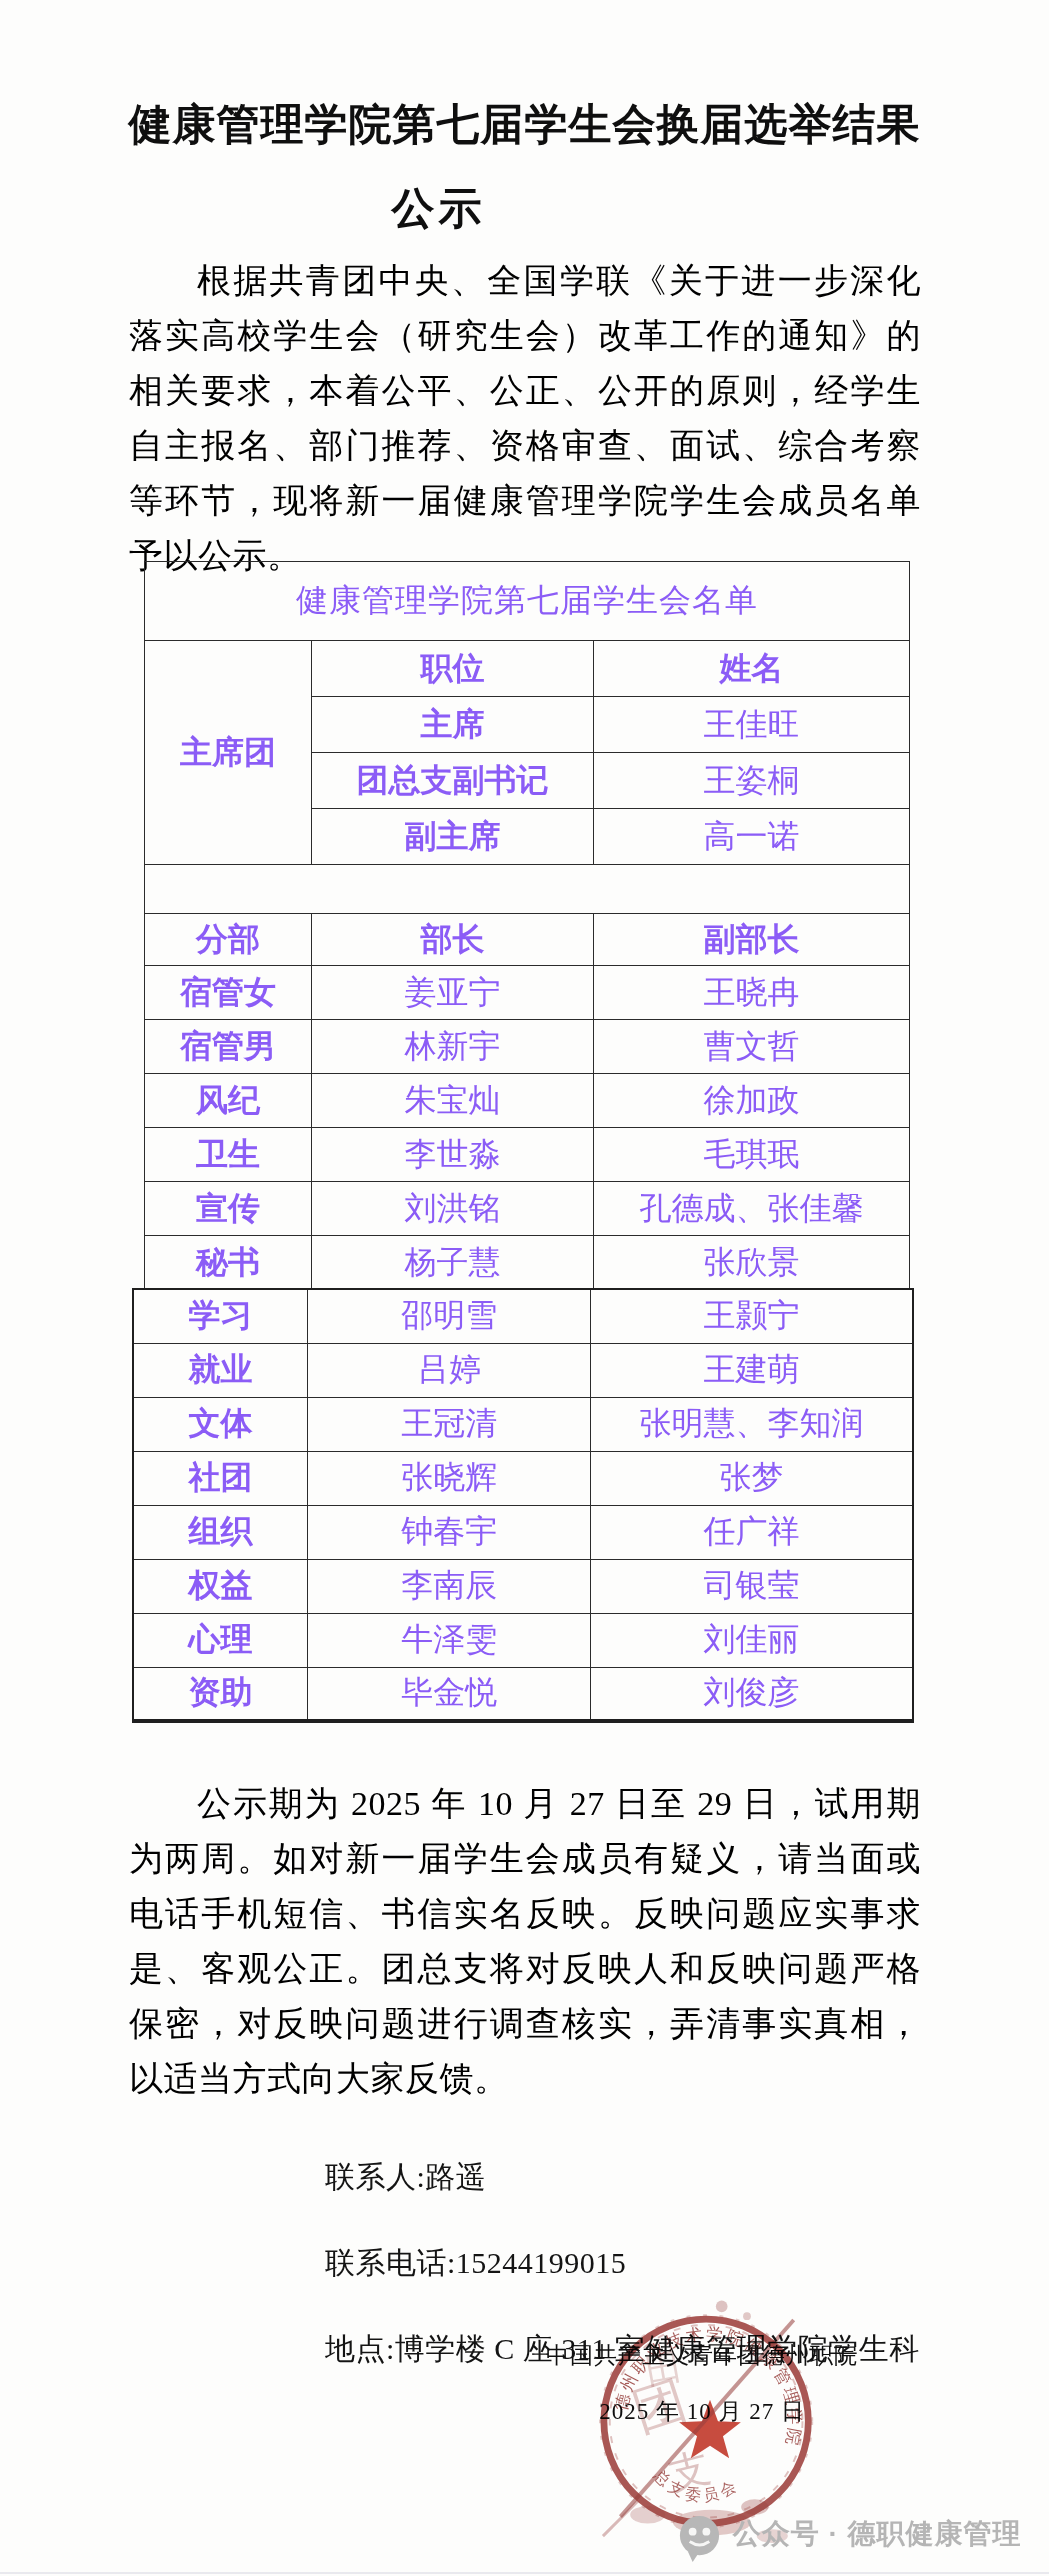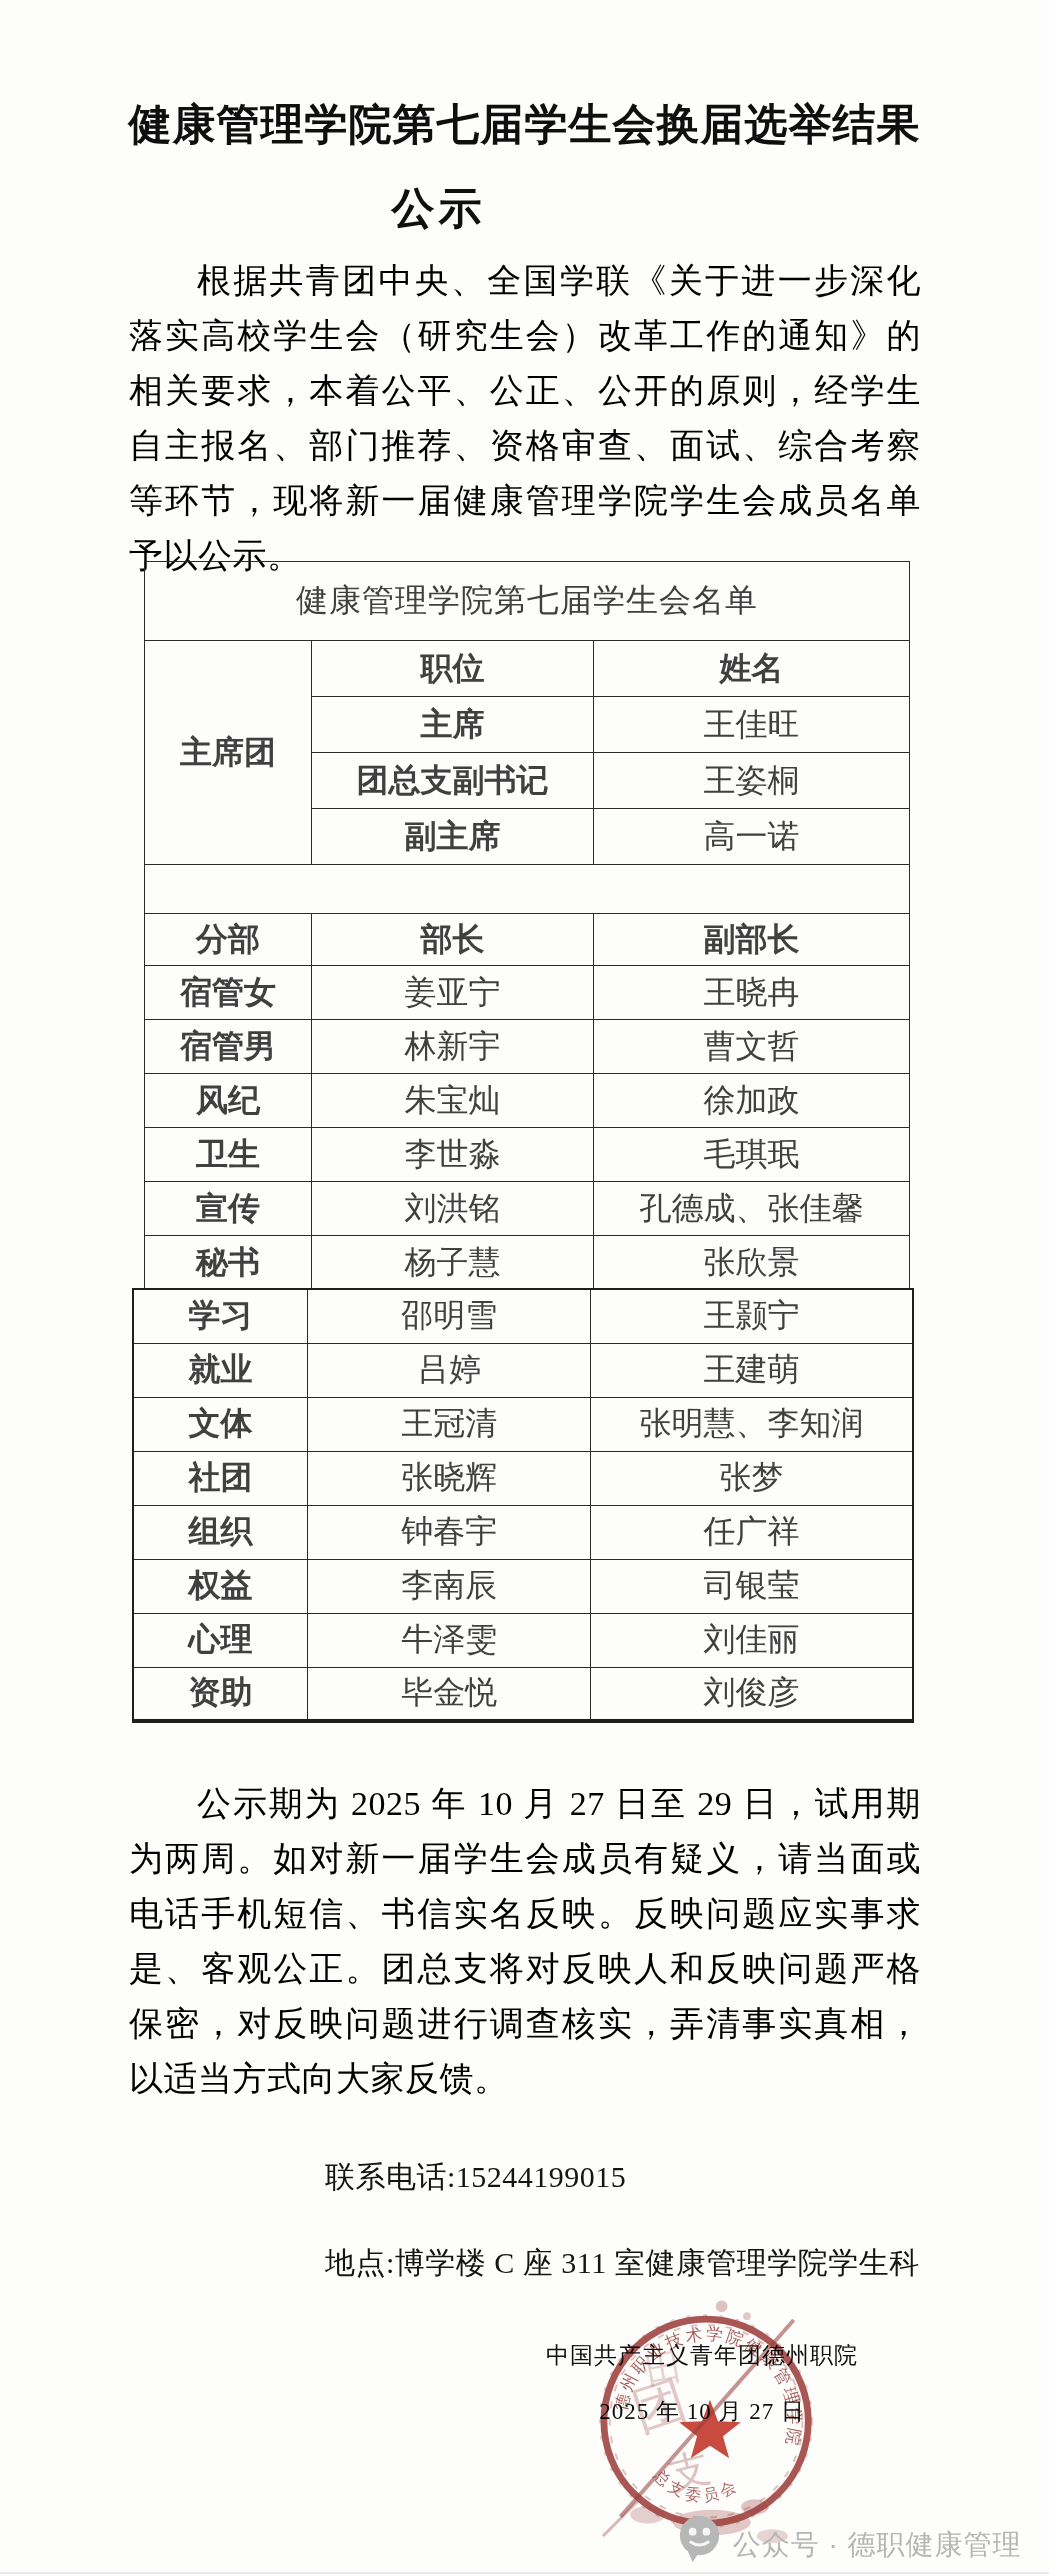--- a/index.html
+++ b/index.html
@@ -26,21 +26,21 @@
     left:129px;width:792px;
     font-size:34px;line-height:55px;letter-spacing:0.5px;
     text-align:justify;text-indent:2em;color:#000000;
   }
   .para-intro{top:253px;}
   .para-close{top:1776px;}
   
   table.roster{border-collapse:collapse;table-layout:fixed;}
   table.roster td{
     border:1.9px solid #2b2b2b;text-align:center;vertical-align:middle;
-    font-size:32px;color:#404040;padding:0;overflow:hidden;
+    font-size:32px;color:#8b5cf6;padding:0;overflow:hidden;
   }
   .tbl-1{left:144px;top:561px;width:765px;}
   .tbl-2{left:132px;top:1288px;width:782px;}
   .tbl-2 table.roster{border:2.9px solid #1f1f1f;border-bottom-width:4.9px;}
   td.bold, .bold{font-weight:700;}
   tr.r-title{height:79px;}
   tr.r-std{height:56px;}
   tr.r-gap{height:49px;}
   tr.r-hdr{height:52px;}
   tr.r-dept{height:54px;margin-top:16px;}
@@ -51,21 +51,21 @@
   }
   .contact .line{height:86px;line-height:86px;}
   .signature{
     left:702px;top:2328px;transform:translateX(-50%);
     text-align:center;font-size:23px;line-height:56px;letter-spacing:1px;
     color:#101010;white-space:nowrap;
   }
   
   .seal{left:564px;top:2285px;mix-blend-mode:multiply;opacity:.93;}
   
-  .watermark{left:676px;top:2515px;display:flex;align-items:flex-end;gap:9.7px;}
+  .watermark{left:676px;top:2515px;display:flex;align-items:flex-start;gap:9.7px;font-weight:bold;}
   .watermark .wm-text{
     font-size:28px;color:#b5b5b5;letter-spacing:1px;white-space:nowrap;
     font-family:"Liberation Sans","DejaVu Sans",sans-serif;
   }
   .page-edge{left:0;top:2572px;width:1049px;height:1.9px;background:#e9e9ee;}
 </style>
 </head>
 <body>
 
 <div class="abs doc-title">健康管理学院第七届学生会换届选举结果</div>
@@ -191,20 +191,21 @@
       <td>毕金悦</td>
       <td>刘俊彦</td>
     </tr>
   </tbody>
     </table>
 </div>
 
 <div class="abs para para-close">公示期为 2025 年 10 月 27 日至 29 日，试用期为两周。如对新一届学生会成员有疑义，请当面或电话手机短信、书信实名反映。反映问题应实事求是、客观公正。团总支将对反映人和反映问题严格保密，对反映问题进行调查核实，弄清事实真相，以适当方式向大家反馈。</div>
 
 <div class="abs contact">
+  <div class="line">联系人:路遥</div>
   <div class="line">联系电话:15244199015</div>
   <div class="line">地点:博学楼 C 座 311 室健康管理学院学生科</div>
 </div>
 
 <div class="abs signature">
   <div>中国共产主义青年团德州职院</div>
   <div>2025 年 10 月 27 日</div>
 </div>
 
 <svg class="abs seal" width="292" height="292" viewBox="0 0 300 300">

